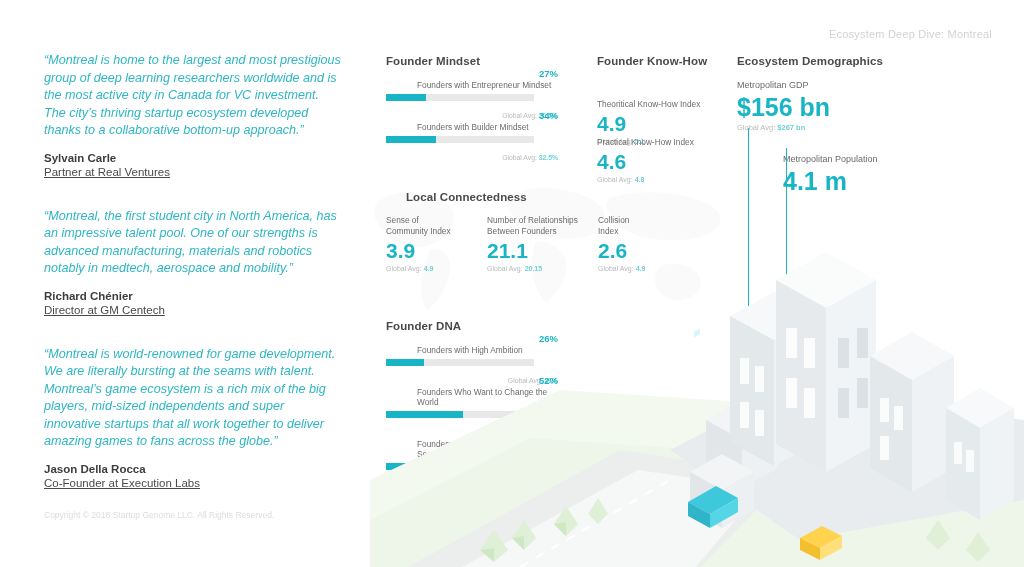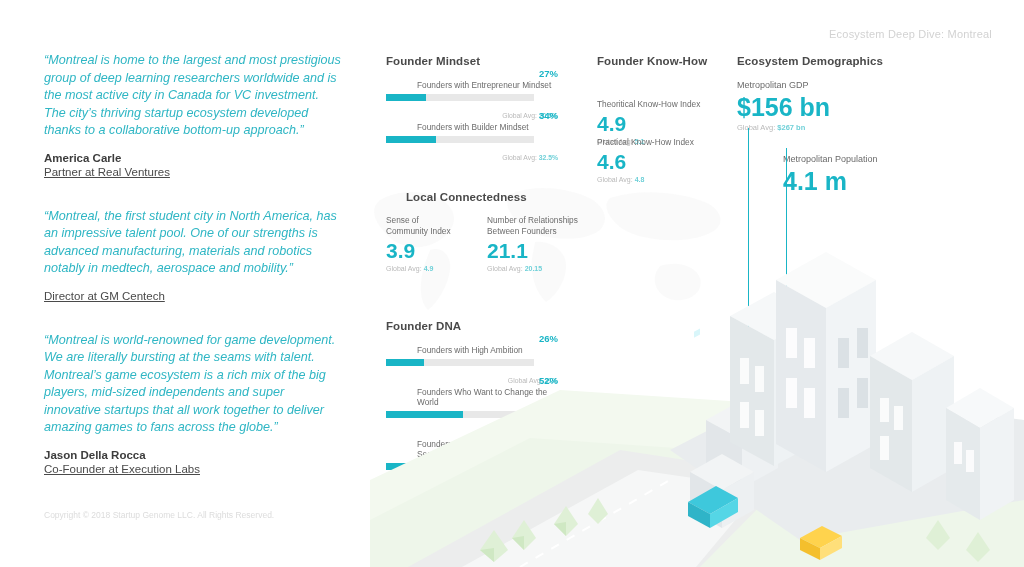--- a/index.html
+++ b/index.html
@@ -186,25 +186,26 @@
       <path d="M150,24 C175,14 205,18 225,26 C245,34 250,50 240,60 C225,72 195,70 175,64 C158,58 140,36 150,24 Z"></path>
       <path d="M175,72 C190,70 205,80 206,94 C207,110 196,126 186,132 C176,124 170,104 172,88 Z"></path>
       <path d="M250,28 C280,18 320,22 345,32 C362,40 366,54 352,62 C330,74 290,72 268,62 C252,54 240,36 250,28 Z"></path>
       <path d="M300,96 C318,90 336,96 340,108 C344,122 330,132 314,130 C298,128 288,110 300,96 Z"></path>
     </g>
   </svg>
 
   <div class="quotes">
     <div class="quote-block">
       <p class="quote-text">“Montreal is home to the largest and most prestigious group of deep learning researchers worldwide and is the most active city in Canada for VC investment. The city’s thriving startup ecosystem developed thanks to a collaborative bottom-up approach.”</p>
-      <p class="quote-name">America Carle</p>
+      <p class="quote-name">Sylvain Carle</p>
       <p class="quote-role">Partner at Real Ventures</p>
     </div>
     <div class="quote-block" style="margin-top:30px;">
       <p class="quote-text">“Montreal, the first student city in North America, has an impressive talent pool. One of our strengths is advanced manufacturing, materials and robotics notably in medtech, aerospace and mobility.”</p>
+      <p class="quote-name">Richard Chénier</p>
       <p class="quote-role">Director at GM Centech</p>
     </div>
     <div class="quote-block" style="margin-top:30px;">
       <p class="quote-text">“Montreal is world-renowned for game development. We are literally bursting at the seams with talent. Montreal’s game ecosystem is a rich mix of the big players, mid-sized independents and super innovative startups that all work together to deliver amazing games to fans across the globe.”</p>
       <p class="quote-name">Jason Della Rocca</p>
       <p class="quote-role">Co-Founder at Execution Labs</p>
     </div>
   </div>
 
   <div class="copyright">Copyright © 2018 Startup Genome LLC. All Rights Reserved.</div>
@@ -252,20 +253,27 @@
   </div>
 
   <div class="metric" style="left:487px; top:215px; width:110px;">
     <div class="metric-label">Number of Relationships<br>Between Founders</div>
     <div class="metric-value">21.1</div>
     <div class="metric-avg">
       <span>Global Avg:</span> <b>20.15</b>
     </div>
   </div>
 
+  <div class="metric" style="left:598px; top:215px; width:90px;">
+    <div class="metric-label">Collision<br>Index</div>
+    <div class="metric-value">2.6</div>
+    <div class="metric-avg">
+      <span>Global Avg:</span> <b>4.9</b>
+    </div>
+  </div>
 
   <div class="sec-title" style="left:386px; top:320px;">Founder DNA</div>
   <div class="bar-group" style="left:386px; top:345px;">
 
     <div class="bar-item">
       <span class="bar-label">Founders with High Ambition</span>
       <div class="bar-track">
         <div class="bar-fill" style="width:26%"></div>
       </div>
       <span class="bar-pct" style="top:-12px;">26%</span>

